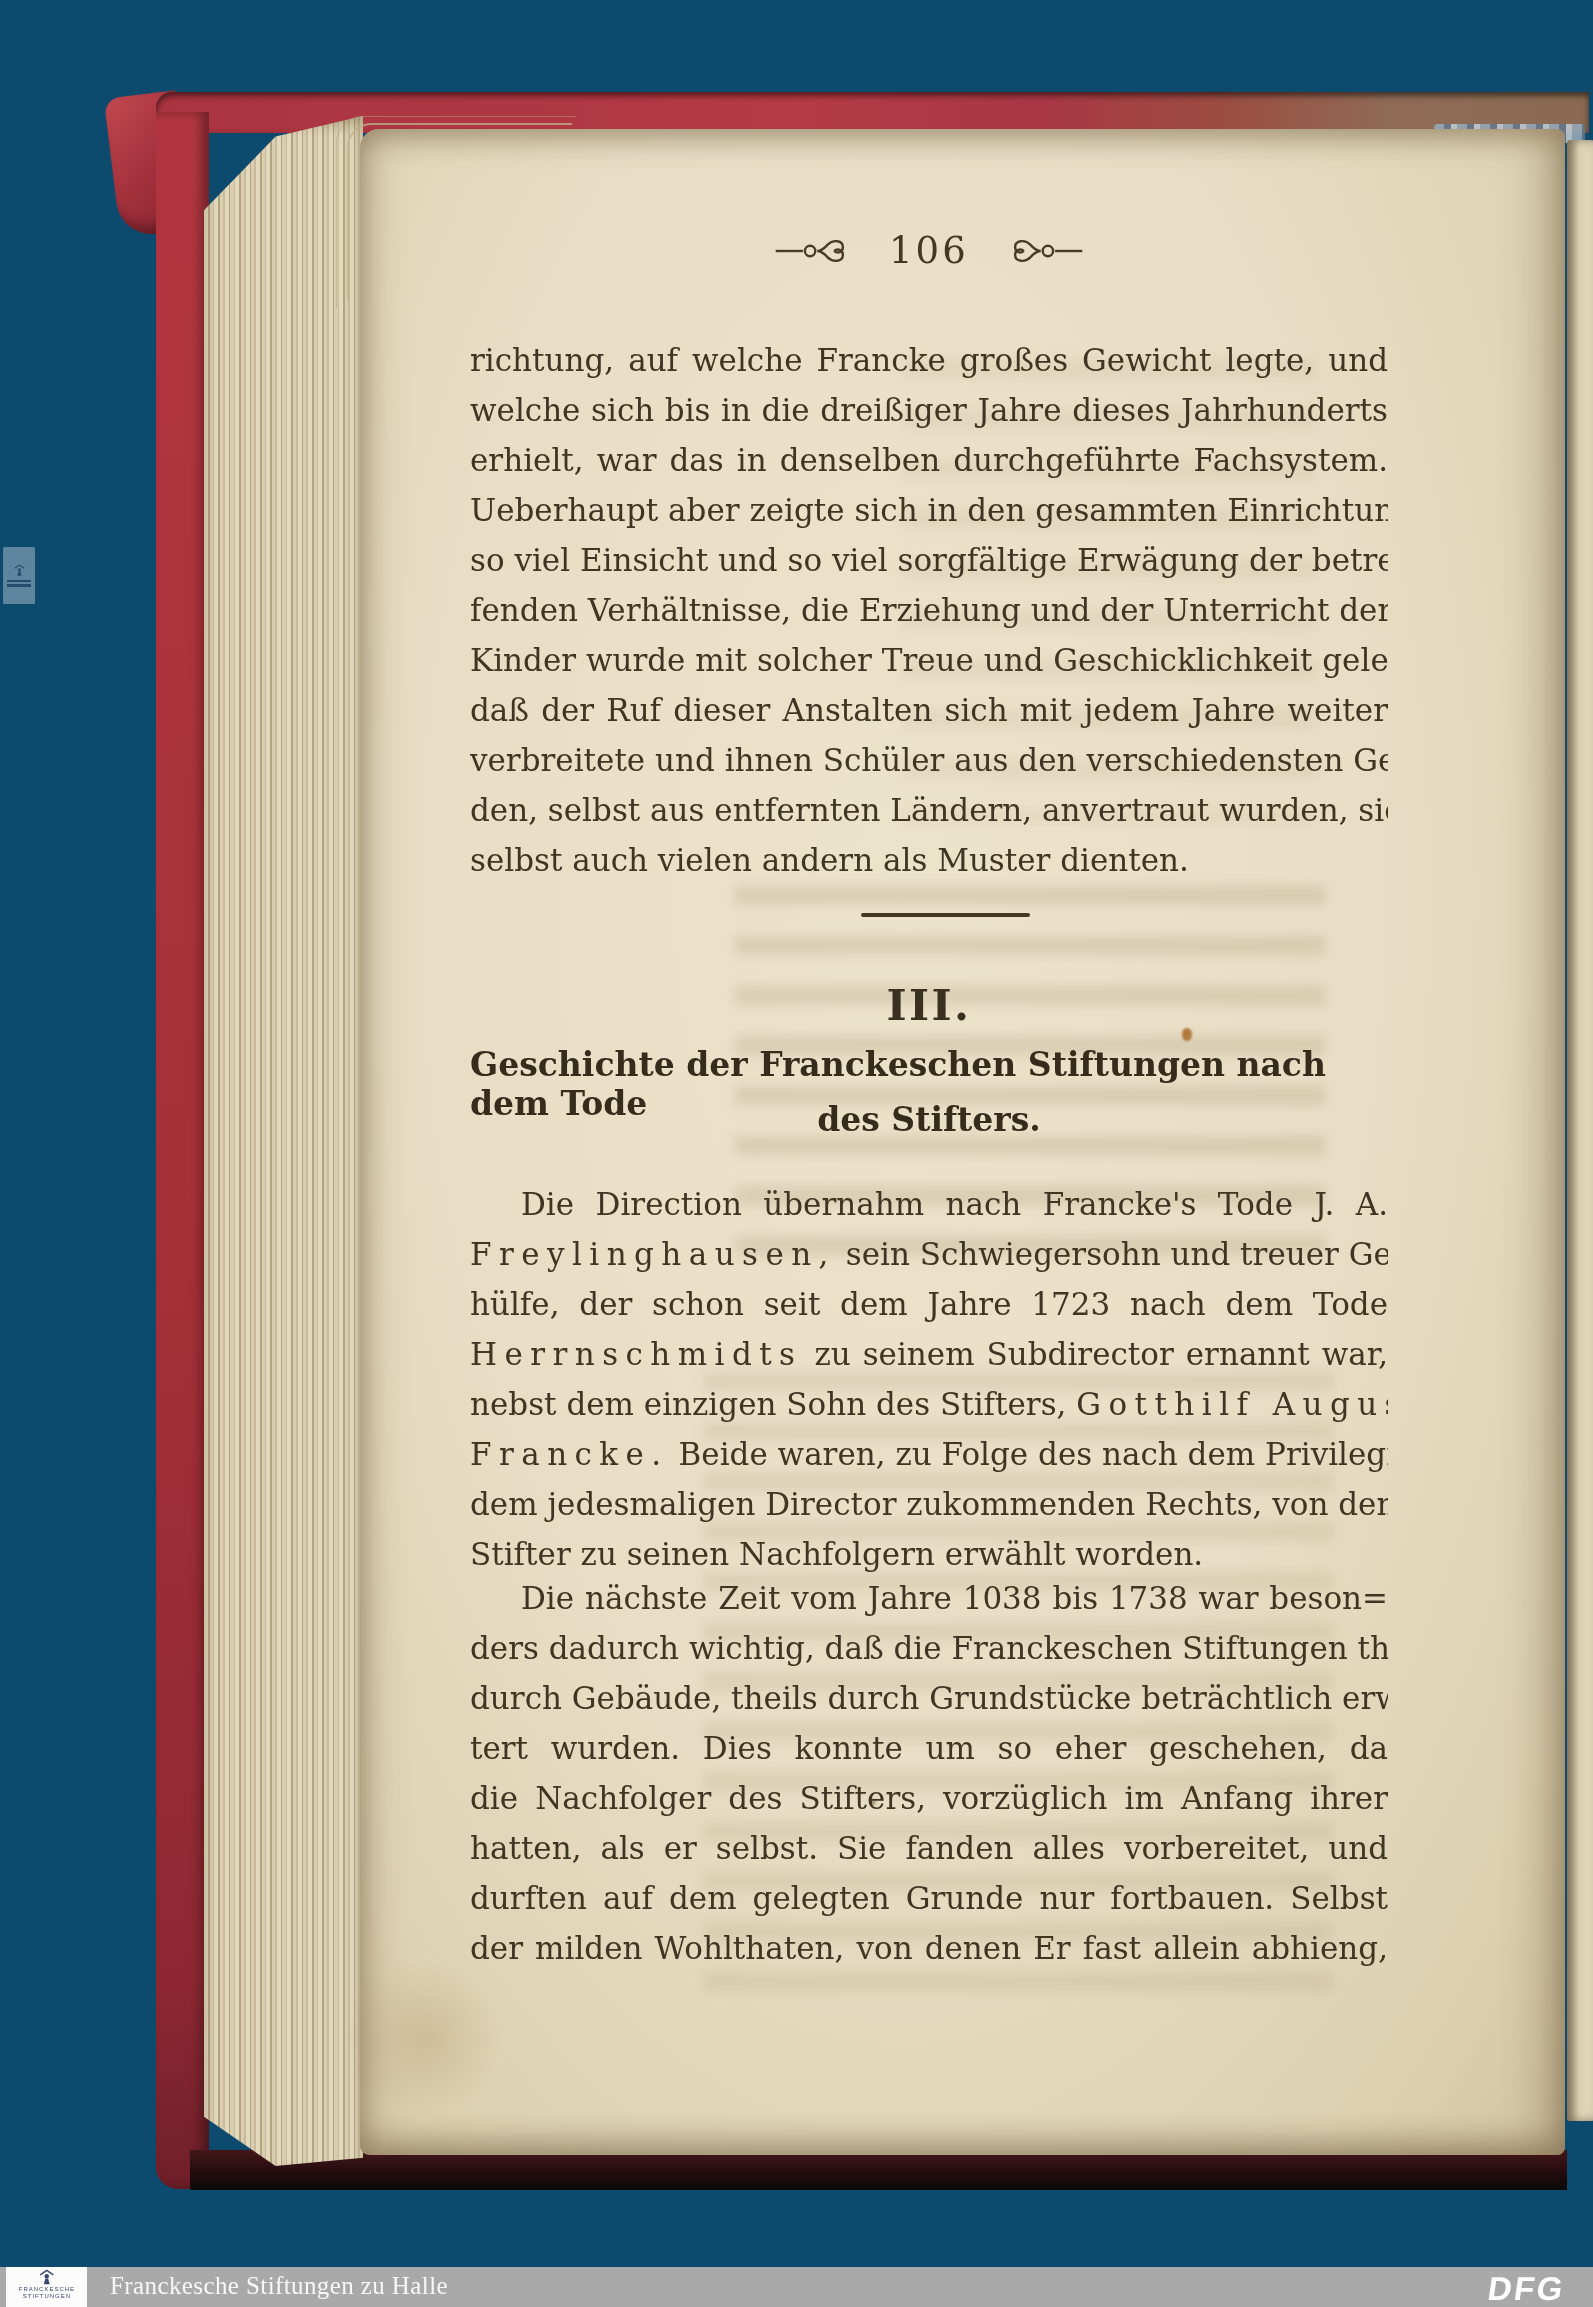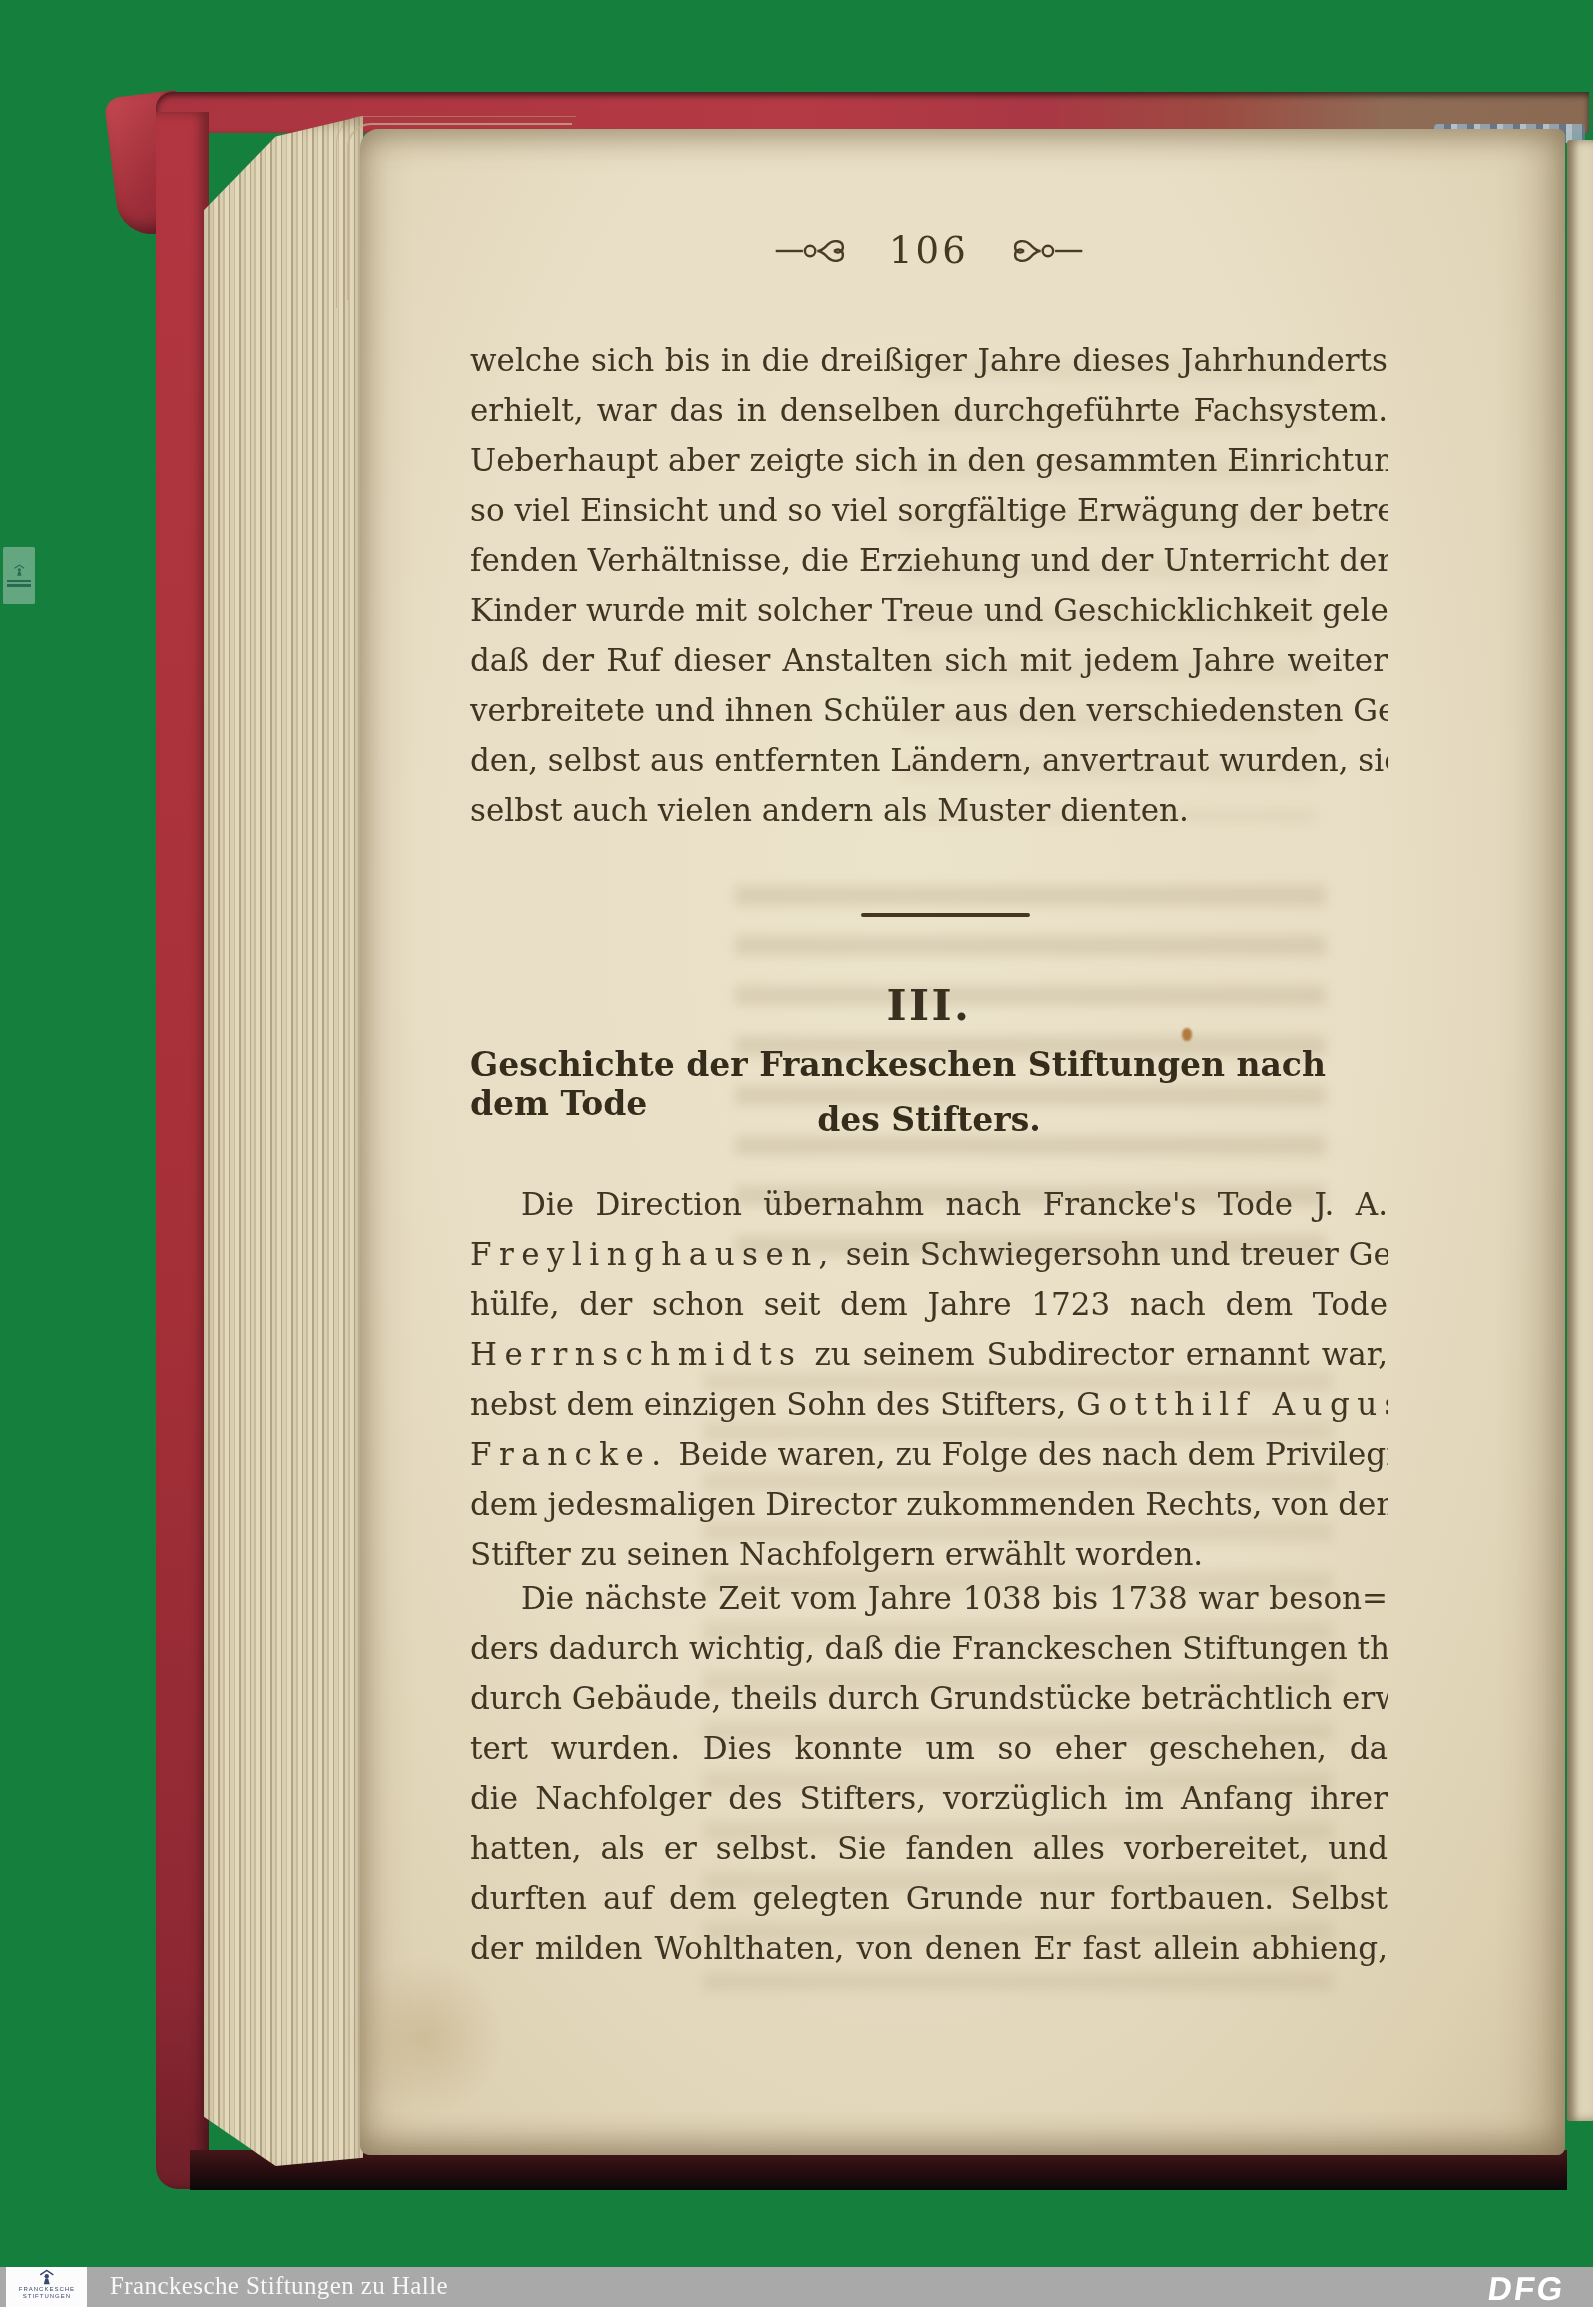--- a/index.html
+++ b/index.html
@@ -1,16 +1,16 @@
 <!DOCTYPE html>
 <html style="font-size:12.8px"><head>
 <meta charset="utf-8">
 <style>
   html,body{margin:0;padding:0;background:#000;}
-  .scene{position:relative;width:1594px;height:2307px;background:#15803d;overflow:hidden;
+  .scene{position:relative;width:1594px;height:2307px;background:#0c4a6e;overflow:hidden;
          font-family:"DejaVu Serif", serif;}
 
   
   .cover-top{position:absolute;left:156px;top:92px;width:1433px;height:41px;
     background:linear-gradient(90deg,#a93440 0%,#b43a45 45%,#a93844 62%,#9c4b42 74%,#8f6b55 86%,#8a6a52 100%);
     border-top-left-radius:16px;box-shadow:0 3.2px 6.4px rgba(0,0,0,.6) inset;}
   .headband{position:absolute;left:1434px;top:124px;width:151px;height:19px;border-radius:4px;
     background:repeating-linear-gradient(90deg,#93a7b5 0 10.4px,#64778a 10.4px 16.7px,#bcc8d1 16.7px 23px);opacity:.9;}
   .cover-curl{position:absolute;left:112px;top:94px;width:73px;height:140px;
     background:linear-gradient(135deg,#c44851,#a1303b 55%,#872531);
@@ -132,20 +132,21 @@
       </svg>
       <span class="pagenum">106</span>
       <svg class="orn r" width="77" height="24" viewBox="0 0 96 30">
         <path d="M2 15 h34" stroke="#4a3b26" stroke-width="3" fill="none"></path>
         <circle cx="45" cy="15" r="6.5" fill="none" stroke="#4a3b26" stroke-width="3"></circle>
         <path d="M54 15 c6 0 9 -4 13 -8 c7 -7 19 -5 19 3 c0 6 -6 9 -11 5 M54 15 c6 0 9 4 13 8 c7 7 19 5 19 -3 c0 -6 -6 -9 -11 -5" stroke="#4a3b26" stroke-width="3" fill="none"></path>
       </svg>
     </div>
 
     <div class="tcol para1">
+      <div class="line">richtung, auf welche Francke großes Gewicht legte, und</div>
       <div class="line">welche sich bis in die dreißiger Jahre dieses Jahrhunderts</div>
       <div class="line">erhielt, war das in denselben durchgeführte Fachsystem.</div>
       <div class="line">Ueberhaupt aber zeigte sich in den gesammten Einrichtungen</div>
       <div class="line">so viel Einsicht und so viel sorgfältige Erwägung der betref=</div>
       <div class="line">fenden Verhältnisse, die Erziehung und der Unterricht der</div>
       <div class="line">Kinder wurde mit solcher Treue und Geschicklichkeit geleitet,</div>
       <div class="line">daß der Ruf dieser Anstalten sich mit jedem Jahre weiter</div>
       <div class="line">verbreitete und ihnen Schüler aus den verschiedensten Gegen=</div>
       <div class="line">den, selbst aus entfernten Ländern, anvertraut wurden, sie</div>
       <div class="line last">selbst auch vielen andern als Muster dienten.</div>

